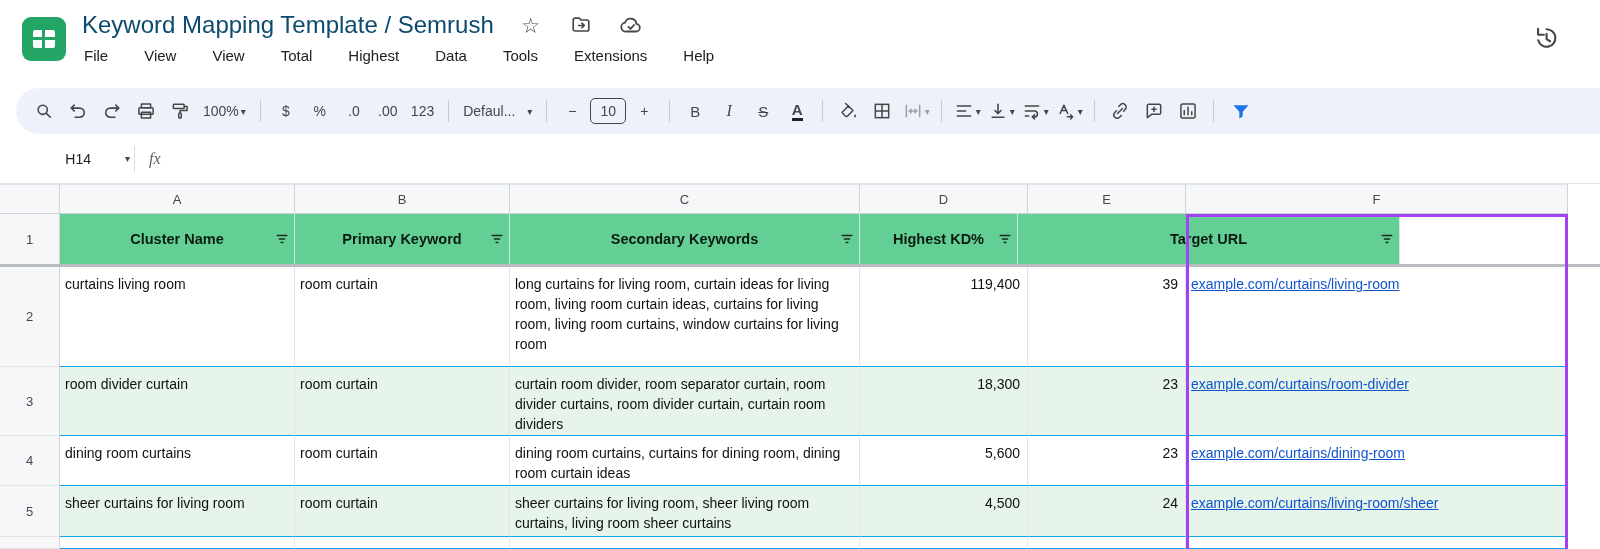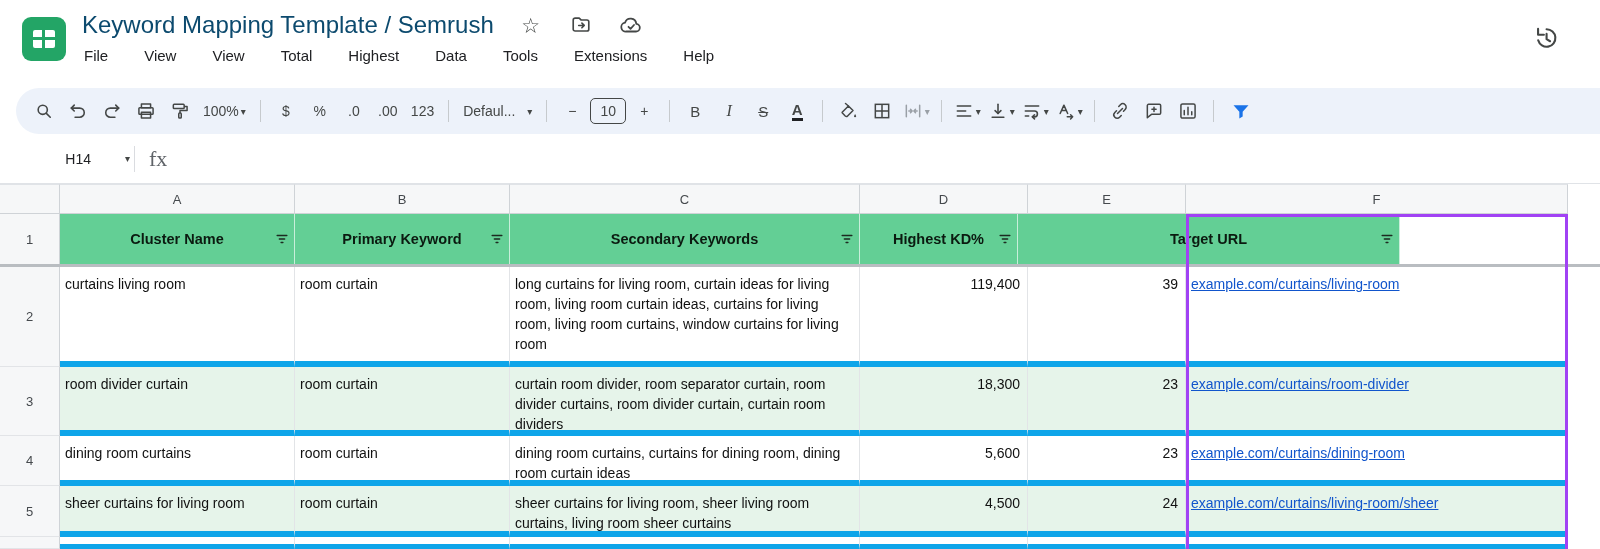--- a/index.html
+++ b/index.html
@@ -45,33 +45,33 @@
   .a-btn { font-size:15px; font-weight:600; border-bottom:3px solid #202124; line-height:1; padding-bottom:1px; }
   .filter-active { margin-left:2px; }
 
   
   .formula-row { position:absolute; top:134px; left:0; width:1600px; height:50px; display:flex; align-items:center;
                  border-bottom:1px solid #e0e3e7; background:#fff; }
   .name-box { display:flex; align-items:center; padding-left:26px; width:130px;justify-content:flex-end; }
   .name-box .cellref { font-size:14px; color:#202124; }
   .name-box .chev { margin-left:34px; }
   .fdiv { width:1px; height:26px; background:#dadce0; margin:0 14px 0 4px; }
-  .fx { font-family:"Liberation Serif","DejaVu Serif",serif; font-size:22px; color:#5f6368; }
+  .fx { font-family:"Liberation Serif","DejaVu Serif",serif; font-style:italic; font-size:16px; color:#5f6368; }
 
   
   .sheet { position:absolute; top:184px; left:0; width:1600px; }
   .colhead-row { display:flex; height:30px; }
   .corner { width:60px; height:30px; background:#f6f7f8; border-right:1px solid #cfd3d7; border-bottom:1px solid #cfd3d7; border-top:1px solid #e0e3e7;}
   .colhead { height:30px; background:#f6f7f8; border-right:1px solid #cfd3d7; border-bottom:1px solid #cfd3d7; border-top:1px solid #e0e3e7;
              display:flex; align-items:center; justify-content:center; font-size:13px; color:#45494d; }
   .ca{width:235px}.cb{width:215px}.cc{width:350px}.cd{width:168px}.ce{width:158px}.cf{width:382px}
   .sheet-row { display:flex; }
   .rownum { width:60px; background:#f6f7f8; border-right:1px solid #cfd3d7; border-bottom:1px solid #e2e4e7;
             display:flex; align-items:center; justify-content:center; font-size:13px; color:#45494d; }
-  .cell { border-right:1px solid #e2e4e7; border-bottom:6px solid #0ea5e9; font-size:14px; line-height:20px;
+  .cell { border-right:1px solid #e2e4e7; border-bottom:1px solid #0ea5e9; font-size:14px; line-height:20px;
           padding:7px 2px 0 5px; color:#111; overflow:hidden; background:#fff; }
   .cell.num { text-align:right; padding-right:7px; }
   .band .cell { background:#e6f4ea; }
   .hrow { height:53px; border-bottom:3px solid #b9bdc1; }
   .hrow .cell { background:#63cf95; border-right:1px solid rgba(255,255,255,.65); border-bottom:none;
                 display:flex; align-items:center; justify-content:center; position:relative; padding:15px 18px; }
   .hlabel { font-weight:700; font-size:14.5px; color:#0b1a10; white-space:nowrap; }
   .hfilter { position:absolute; right:5px; top:50%; transform:translateY(-50%); display:flex; }
   .r2{height:100px}.r3{height:69px}.r4{height:50px}.r5{height:51px}.r6{height:12px}
   .link { color:#1155cc; text-decoration:underline; cursor:pointer; white-space:nowrap; }

